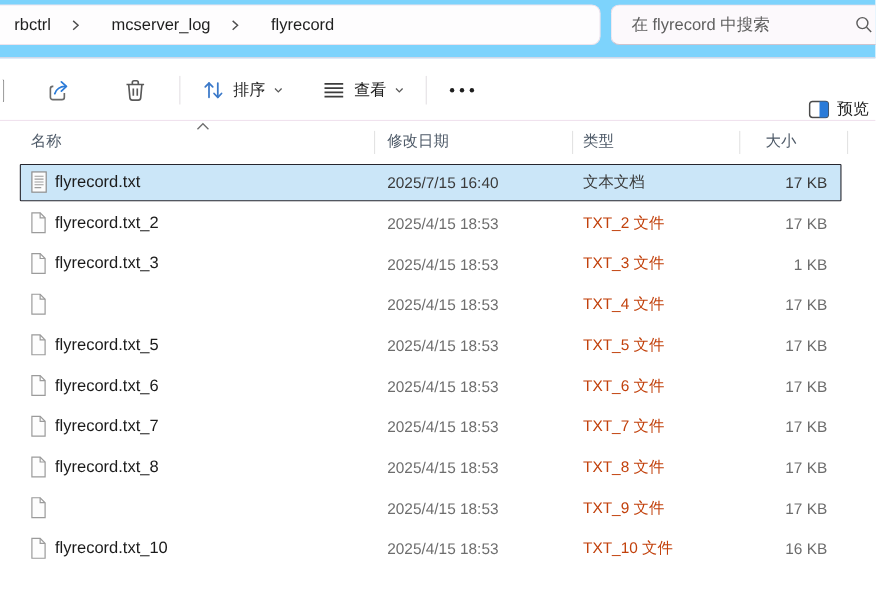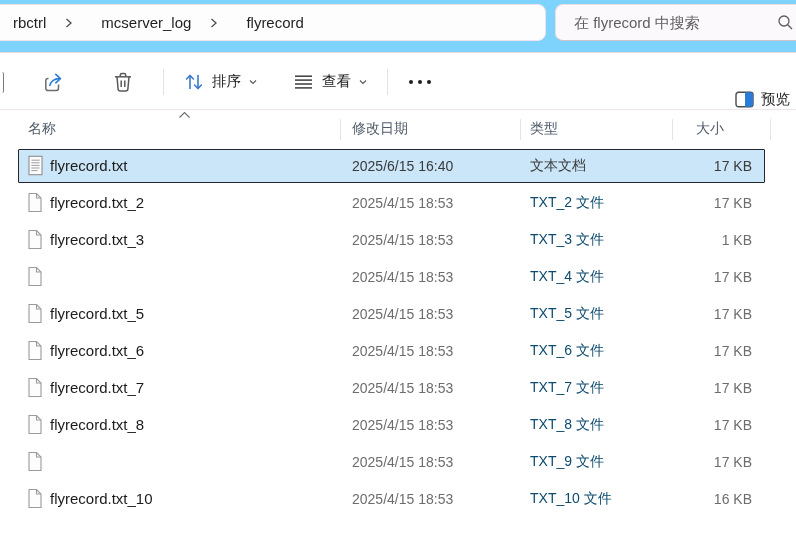--- a/index.html
+++ b/index.html
@@ -49,21 +49,21 @@
 
   
   .rows { position:absolute; left:0; top:147px; width:796px; }
   .row { position:relative; width:672px; height:37px; }
   .sel-box { position:absolute; left:18px; top:2px; width:747px; height:34px;
              background:#cbe6f8; border:1.8px solid #26262e; border-radius:1px; }
   .cell { position:absolute; top:0; height:37px; display:flex; align-items:center; }
   .ficon { left:27px; } 
   .c-name { left:50px; font-size:15px; color:#1b1b1b; }
   .c-date { left:352px; font-size:14px; color:#6d6d6d; }
-  .c-type { left:530px; font-size:14px; color:#0c4a6e; }
+  .c-type { left:530px; font-size:14px; color:#c2410c; }
   .c-size { left:640px; width:112px; font-size:14px; color:#6d6d6d; justify-content:flex-end; }
   .row.selected .c-date, .row.selected .c-type, .row.selected .c-size { color:#3a3a3a; }
   svg { display:block; }
 </style>
 </head>
 <body>
 
 <div class="window">
 
   <div class="topbar">
@@ -203,21 +203,21 @@
           <g stroke="#9d9d9d" stroke-width="1">
             <path d="M4.4 5.2 H12.6"></path>
               <path d="M4.4 7.8 H12.6"></path>
               <path d="M4.4 10.4 H12.6"></path>
               <path d="M4.4 13 H12.6"></path>
               <path d="M4.4 15.6 H10.5"></path>
           </g>
         </svg>
       </span>
       <span class="cell c-name">flyrecord.txt</span>
-      <span class="cell c-date">2025/6/15 16:40</span>
+      <span class="cell c-date">2025/7/15 16:40</span>
       <span class="cell c-type">文本文档</span>
       <span class="cell c-size">17 KB</span>
     </div>
 
     <div class="row">
       <span class="cell ficon">
         <svg width="16" height="21" viewBox="0 0 16 21">
             <path d="M2 1.5 H9.5 L14 6 V19.5 H2 Z" fill="#fdfdfd" stroke="#9b9b9b" stroke-width="1.1"></path>
             <path d="M9.5 1.5 V6 H14" fill="none" stroke="#9b9b9b" stroke-width="1.1"></path>
           </svg>

